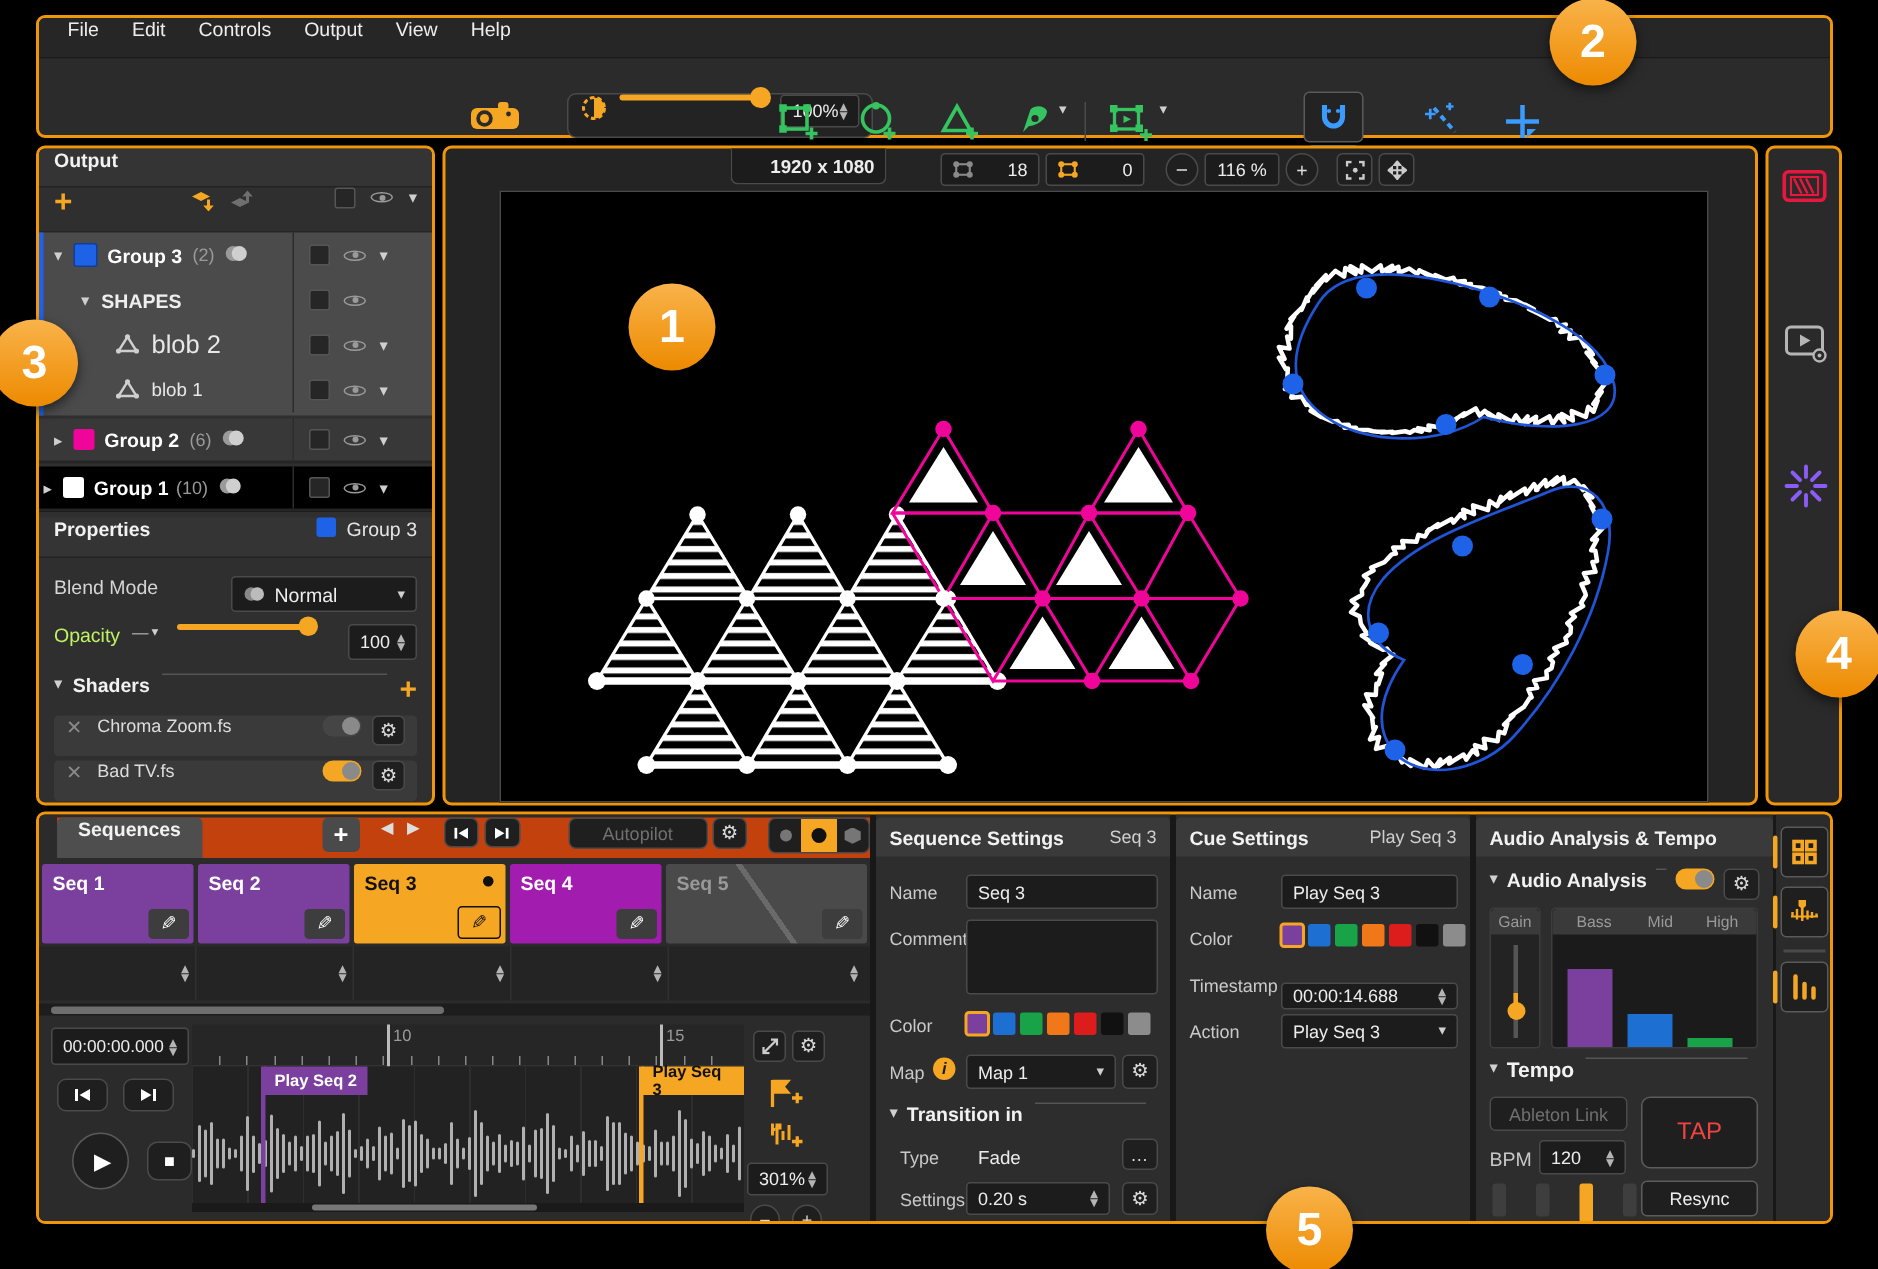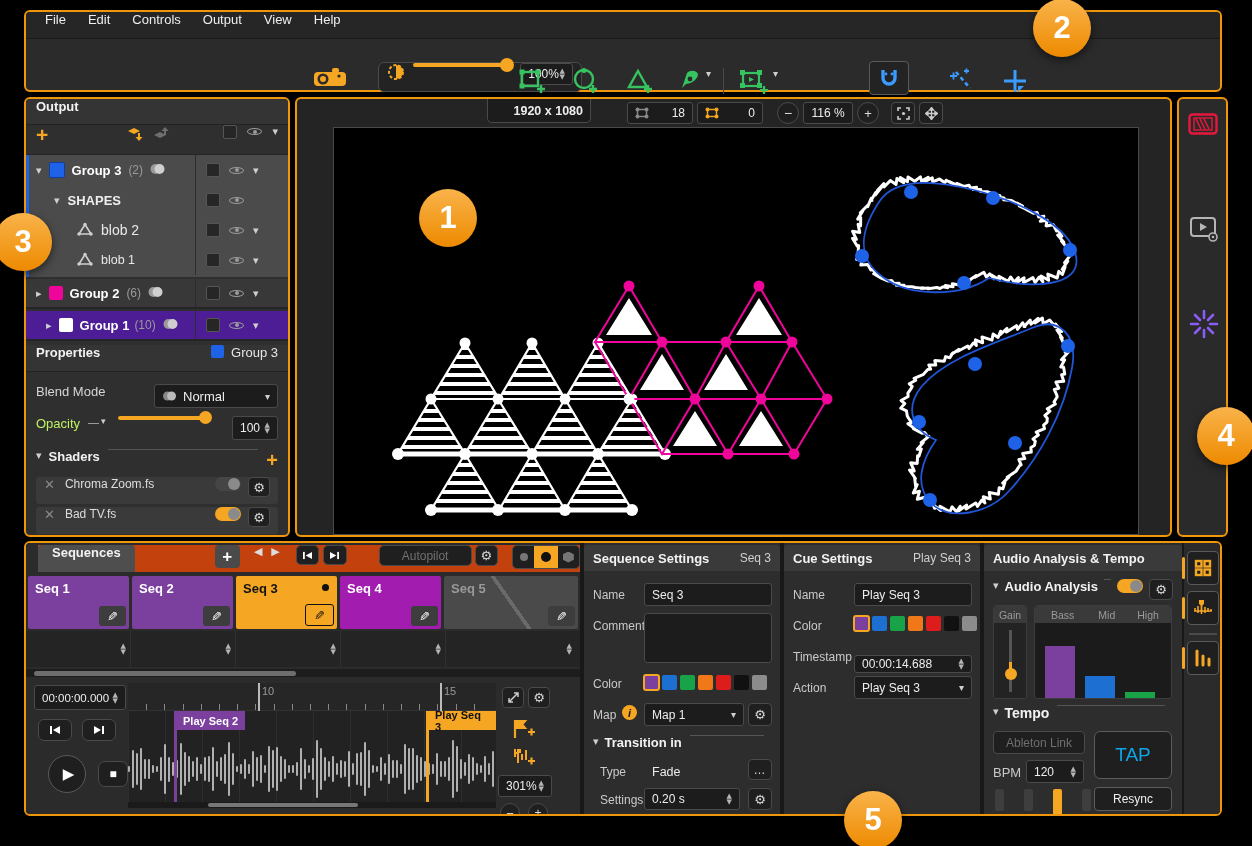--- a/index.html
+++ b/index.html
@@ -208,21 +208,21 @@
     </div>
     <div class="lrow" style="padding-left:48px">
       <span>
         <svg width="16" height="14" viewBox="0 0 16 14">
             <path d="M8 2.5 L14 12 L2 12 Z" fill="none" stroke="#cfcfcf" stroke-width="1.6"></path>
             <circle cx="8" cy="2.5" r="1.7" fill="#cfcfcf"></circle>
             <circle cx="2" cy="12" r="1.7" fill="#cfcfcf"></circle>
             <circle cx="14" cy="12" r="1.7" fill="#cfcfcf"></circle>
           </svg>
       </span>
-      <span style="margin-left:8px;font-size:14px">blob 2</span>
+      <span style="margin-left:8px;font-size:17px">blob 2</span>
       <span class="rc">
           <span class="chk"></span>
           <span class="eye"></span>
           <span class="car" style="font-size:11px"></span>
         </span>
     </div>
     <div class="lrow" style="padding-left:48px">
       <span>
         <svg width="16" height="14" viewBox="0 0 16 14">
             <path d="M8 2.5 L14 12 L2 12 Z" fill="none" stroke="#cfcfcf" stroke-width="1.6"></path>
@@ -248,21 +248,21 @@
     <span style="margin-left:6px"><svg width="17" height="14" viewBox="0 0 17 14">
           <circle cx="6.5" cy="7" r="5" fill="#9a9a9a"></circle>
           <circle cx="10.5" cy="7" r="5" fill="#cfcfcf"></circle>
         </svg></span>
     <span class="rc">
         <span class="chk"></span>
         <span class="eye"></span>
         <span class="car" style="font-size:11px"></span>
       </span>
   </div>
-  <div class="abs lrow" style="left:0;top:212px;right:0;background:#4c1d95;border-bottom:2px solid #252525;padding-left:20px">
+  <div class="abs lrow" style="left:0;top:212px;right:0;background:#000000;border-bottom:2px solid #252525;padding-left:3px">
     <span class="carR" style="font-size:11px"></span>
     <span style="width:14px;height:14px;background:#fff;border-radius:2px;margin:0 7px"></span>
     <span style="font-weight:bold;color:#fff">Group 1</span>
     <span class="dim" style="margin-left:5px;font-size:12px">(10)</span>
     <span style="margin-left:6px"><svg width="17" height="14" viewBox="0 0 17 14">
           <circle cx="6.5" cy="7" r="5" fill="#9a9a9a"></circle>
           <circle cx="10.5" cy="7" r="5" fill="#cfcfcf"></circle>
         </svg></span>
     <span class="rc">
         <span class="chk"></span>
@@ -851,21 +851,21 @@
 
     <div class="abs flex" style="left:9px;top:162px;width:180px;height:20px">
       <span class="carD" style="font-size:11px"></span>
       <span class="hdr" style="margin-left:6px;font-size:14px">Tempo</span>
       <span class="secline"></span>
     </div>
     <div class="btn" style="position:absolute;left:9px;top:188px;width:92px;height:23px;border-radius:4px">
       <span style="color:#6f6f6f;font-size:12px">Ableton Link</span>
     </div>
     <div class="btn" style="position:absolute;left:110px;top:188px;width:78px;height:48px;border-radius:6px;border-color:#5c5c5c">
-      <span style="font-size:19px;color:#0ea5e9">TAP</span>
+      <span style="font-size:16px;color:#ef4444">TAP</span>
     </div>
     <span class="lbl abs" style="left:9px;top:222px;font-size:13px">BPM</span>
     <div class="inp abs" style="left:42px;top:217px;width:58px;height:23px">
       <span>120</span>
         <span class="spin"></span>
     </div>
     <div class="abs flex" style="left:11px;top:246px;gap:20px">
       <span style="width:9px;height:22px;background:#3E3E3E;border-radius:2px"></span>
       <span style="width:9px;height:22px;background:#3E3E3E;border-radius:2px"></span>
       <span style="width:9px;height:26px;background:#F5A623;border-radius:2px"></span>

